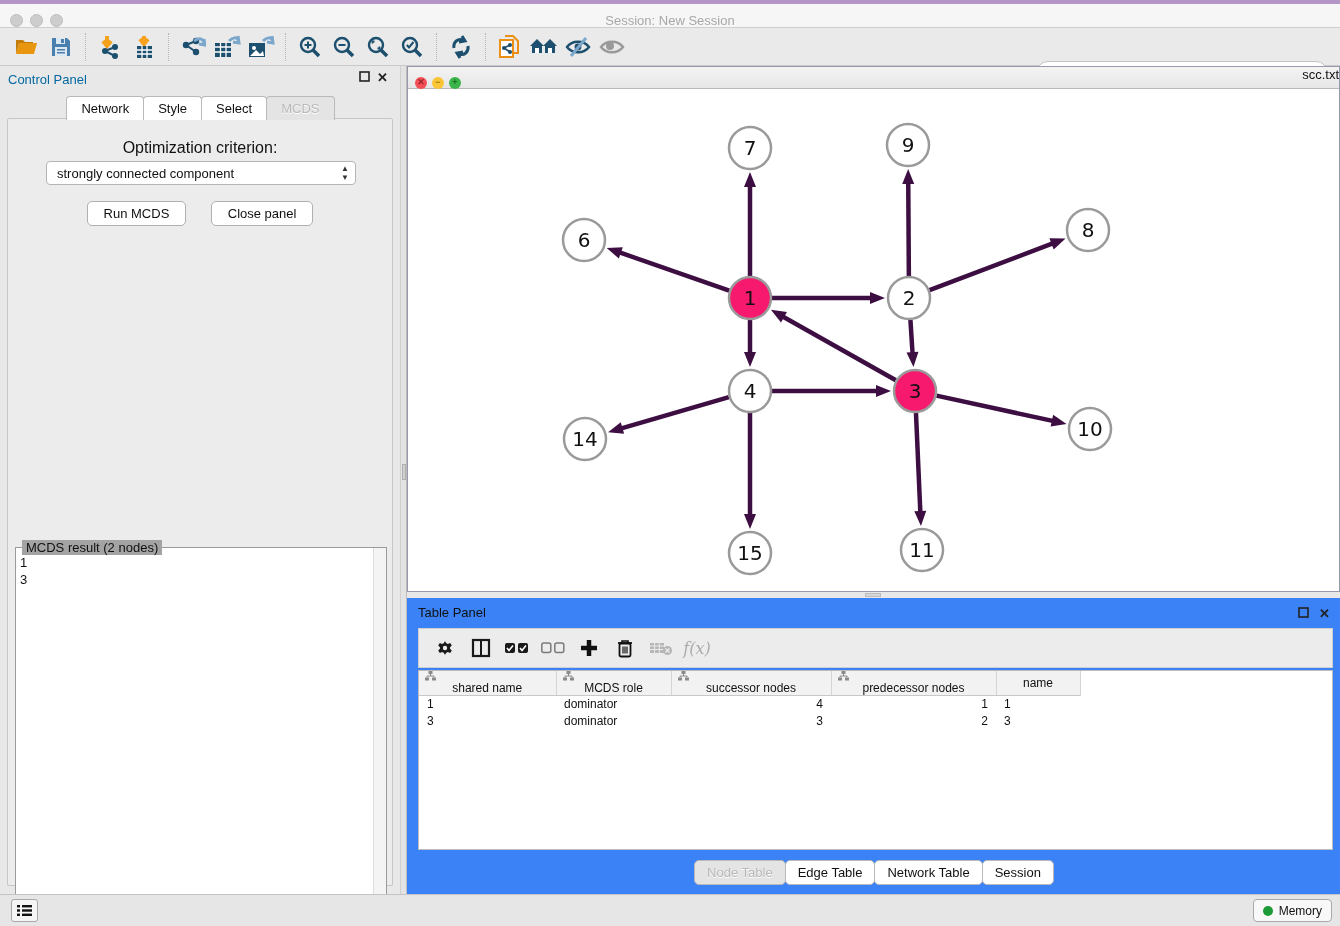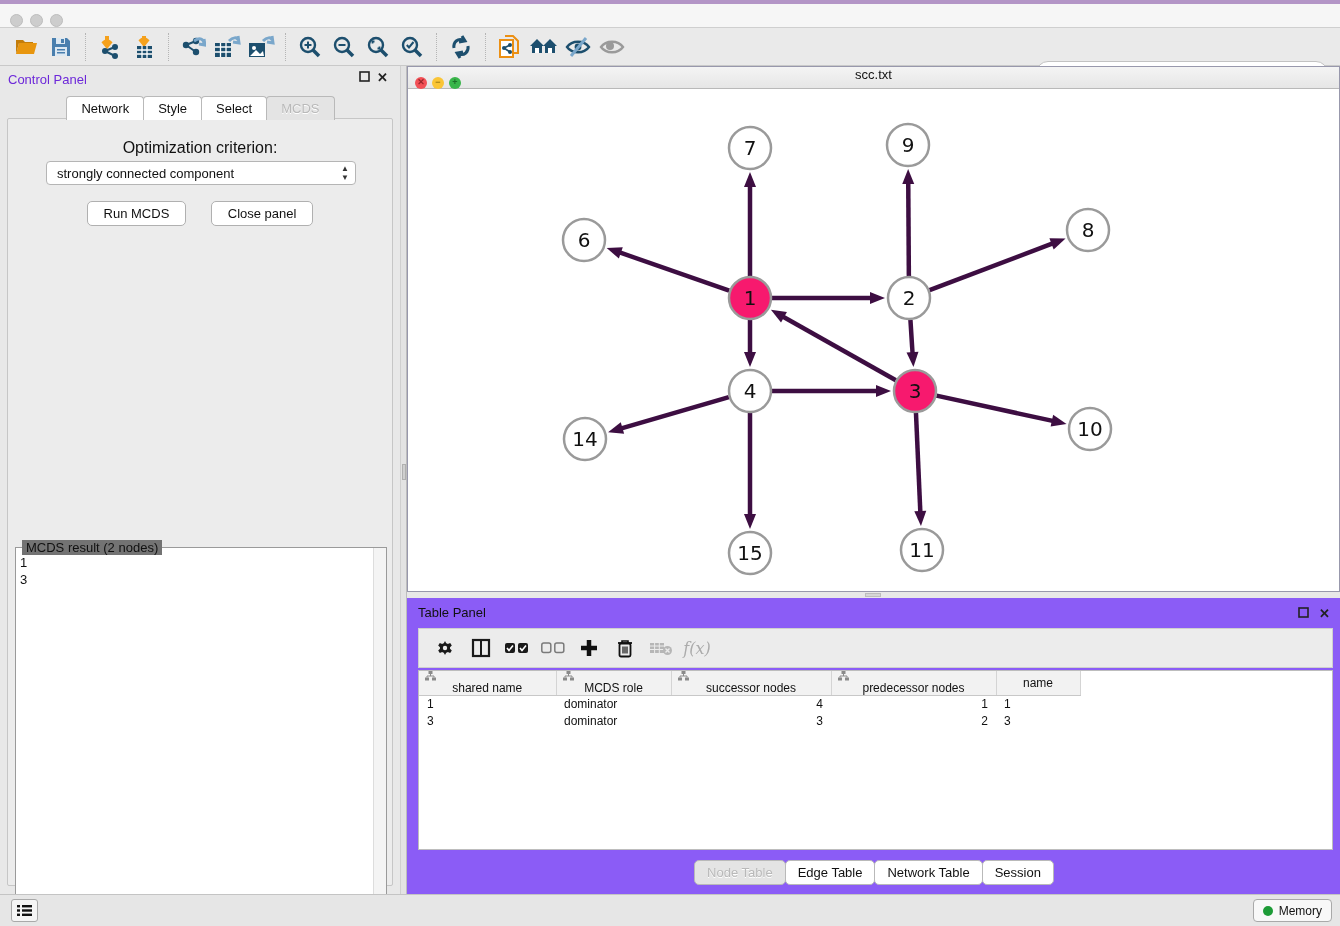--- a/index.html
+++ b/index.html
@@ -21,50 +21,50 @@
   #search-wrap { position:absolute; right:12px; top:33px; width:292px; height:24px; background:#fff; border:1px solid #c2c2c2; border-radius:12px; display:flex; align-items:center; padding-left:8px; }
   #search-input { border:none; outline:none; flex:1; font-size:12px; background:transparent; margin-left:5px; }
 
   
   #control-panel { left:0; top:66px; width:400px; height:828px; background:#e8e8e8; }
   #v-splitter { left:400px; top:66px; width:7px; height:828px; background:#e3e3e3; border-left:1px solid #cfcfcf; border-right:1px solid #bdbdbd; }
   #v-splitter .handle { position:absolute; top:398px; left:1px; width:4px; height:16px; background:#cfcfcf; border:1px solid #b0b0b0; }
   #right-area { left:407px; top:66px; width:933px; height:828px; }
 
   
-  #cp-header { left:8px; top:6px; font-size:13px; color:#6d28d9; }
+  #cp-header { left:8px; top:6px; font-size:13px; color:#0369a1; }
   .panel-ctl { font-weight:bold; font-size:13px; color:#222; }
   #cp-tabs { left:0; top:30px; width:400px; text-align:center; }
   .tab { display:inline-block; padding:4px 14px; font-size:13px; background:#fff; border:1px solid #b9b9b9; border-bottom:none; border-radius:4px 4px 0 0; margin-right:-1px; color:#111; position:relative; z-index:2; }
   .tab.sel-gray { background:#e4e4e4; color:#b9b9b9; text-shadow:0 1px 0 #fff; }
   #cp-body { left:7px; top:52px; width:386px; height:768px; background:#ececec; border:1px solid #c6c6c6; border-radius:2px; }
   #opt-label { width:100%; text-align:center; top:20px; font-size:16px; color:#111; }
   #criterion { left:38px; top:42px; width:310px; height:24px; background:#fff; border:1px solid #b5b5b5; border-radius:4px; display:flex; align-items:center; font-size:13px; padding-left:10px; color:#111; }
   #criterion .stepper { position:absolute; right:6px; top:2px; font-size:8px; line-height:9px; color:#333; text-align:center; }
   #cp-buttons { width:100%; top:82px; text-align:center; }
   .mac-btn { display:inline-block; padding:4px 16px; background:#fff; border:1px solid #b0b0b0; border-radius:5px; font-size:13px; color:#111; margin:0 10px; }
   #result-box { left:7px; top:428px; width:372px; height:380px; border:1px solid #9a9a9a; background:#fff; }
-  #result-legend { position:absolute; top:-8px; left:6px; background:#737373; padding:0 4px; font-size:13px; color:#111; }
+  #result-legend { position:absolute; top:-8px; left:6px; background:#a3a3a3; padding:0 4px; font-size:13px; color:#111; }
   #result-text { position:absolute; left:4px; top:6px; font-size:13px; color:#111; white-space:pre-line; line-height:17px; }
   #result-scroll { position:absolute; right:0; top:0; width:13px; height:100%; background:#f4f4f4; border-left:1px solid #ddd; }
 
   
   #net-window { left:0; top:0; width:933px; height:526px; border:1px solid #9898ac; background:#fff; }
   #net-titlebar { left:0; top:0; width:100%; height:22px; background:linear-gradient(#f4f4f4,#e6e6e6); border-bottom:1px solid #b9b9b9; }
   #net-lights { left:7px; top:4px; }
   #net-lights .traffic { width:12px; height:12px; margin-right:5px; font-size:9px; line-height:11px; text-align:center; font-weight:bold; }
-  #net-title { width:100%; text-align:center; top:0; font-size:13px; color:#111; }
+  #net-title { width:100%; text-align:right; top:0; font-size:13px; color:#111; }
   #net-canvas { left:0; top:22px; width:931px; height:502px; background:#fff; overflow:hidden; }
 
   
   #h-splitter { left:0; top:526px; width:933px; height:6px; }
   #h-splitter .handle { position:absolute; left:458px; top:1px; width:16px; height:4px; background:#d6d6d6; border:1px solid #bdbdbd; }
 
   
-  #table-panel { left:0; top:532px; width:933px; height:296px; background:#8b5cf6; }
+  #table-panel { left:0; top:532px; width:933px; height:296px; background:#3b82f6; }
   #tp-header { left:11px; top:7px; font-size:13px; color:#111; }
   #tp-ctl { position:absolute; right:10px; top:6px; }
   #tp-toolbar { left:11px; top:30px; width:915px; height:40px; background:#ececec; border:1px solid #cfcfcf; display:flex; align-items:center; padding-left:8px; }
   .tpt-btn { width:36px; height:32px; display:flex; align-items:center; justify-content:center; }
   #tp-table { left:11px; top:72px; width:915px; height:180px; background:#fff; border:1px solid #bdbdbd; overflow:hidden; }
   table { border-collapse:collapse; font-size:12px; }
   th { background:#f2f2f2; border-right:1px solid #d4d4d4; border-bottom:1px solid #c8c8c8; font-weight:normal; color:#111; height:21px; padding:0 6px; white-space:nowrap; }
   th .colicon { margin-right:8px; vertical-align:-1px; }
   td { height:17px; padding:0 8px; color:#111; white-space:nowrap; }
   #tp-tabs { left:0; top:262px; width:933px; text-align:center; }
@@ -78,20 +78,21 @@
   svg { display:block; }
 </style>
 </head>
 <body>
 
 <div id="top-strip" class="abs"></div>
 <div id="titlebar" class="abs">
   <div id="main-lights" class="abs">
     <span class="traffic"></span><span class="traffic"></span><span class="traffic"></span>
   </div>
+  <div id="main-title" class="abs">Session: New Session</div>
 </div>
 
 <div id="toolbar" class="abs">
   <div class="tb-btn">
     <svg width="24" height="20">
         <path d="M1 17 L4 6 L22 6 L19 17 Z" fill="#e8960f"></path>
         <path d="M1 17 L1 3 L8 3 L10 5 L18 5 L18 6 L4 6 Z" fill="#c47d0a"></path>
       </svg>
   </div>
   <div class="tb-btn">

